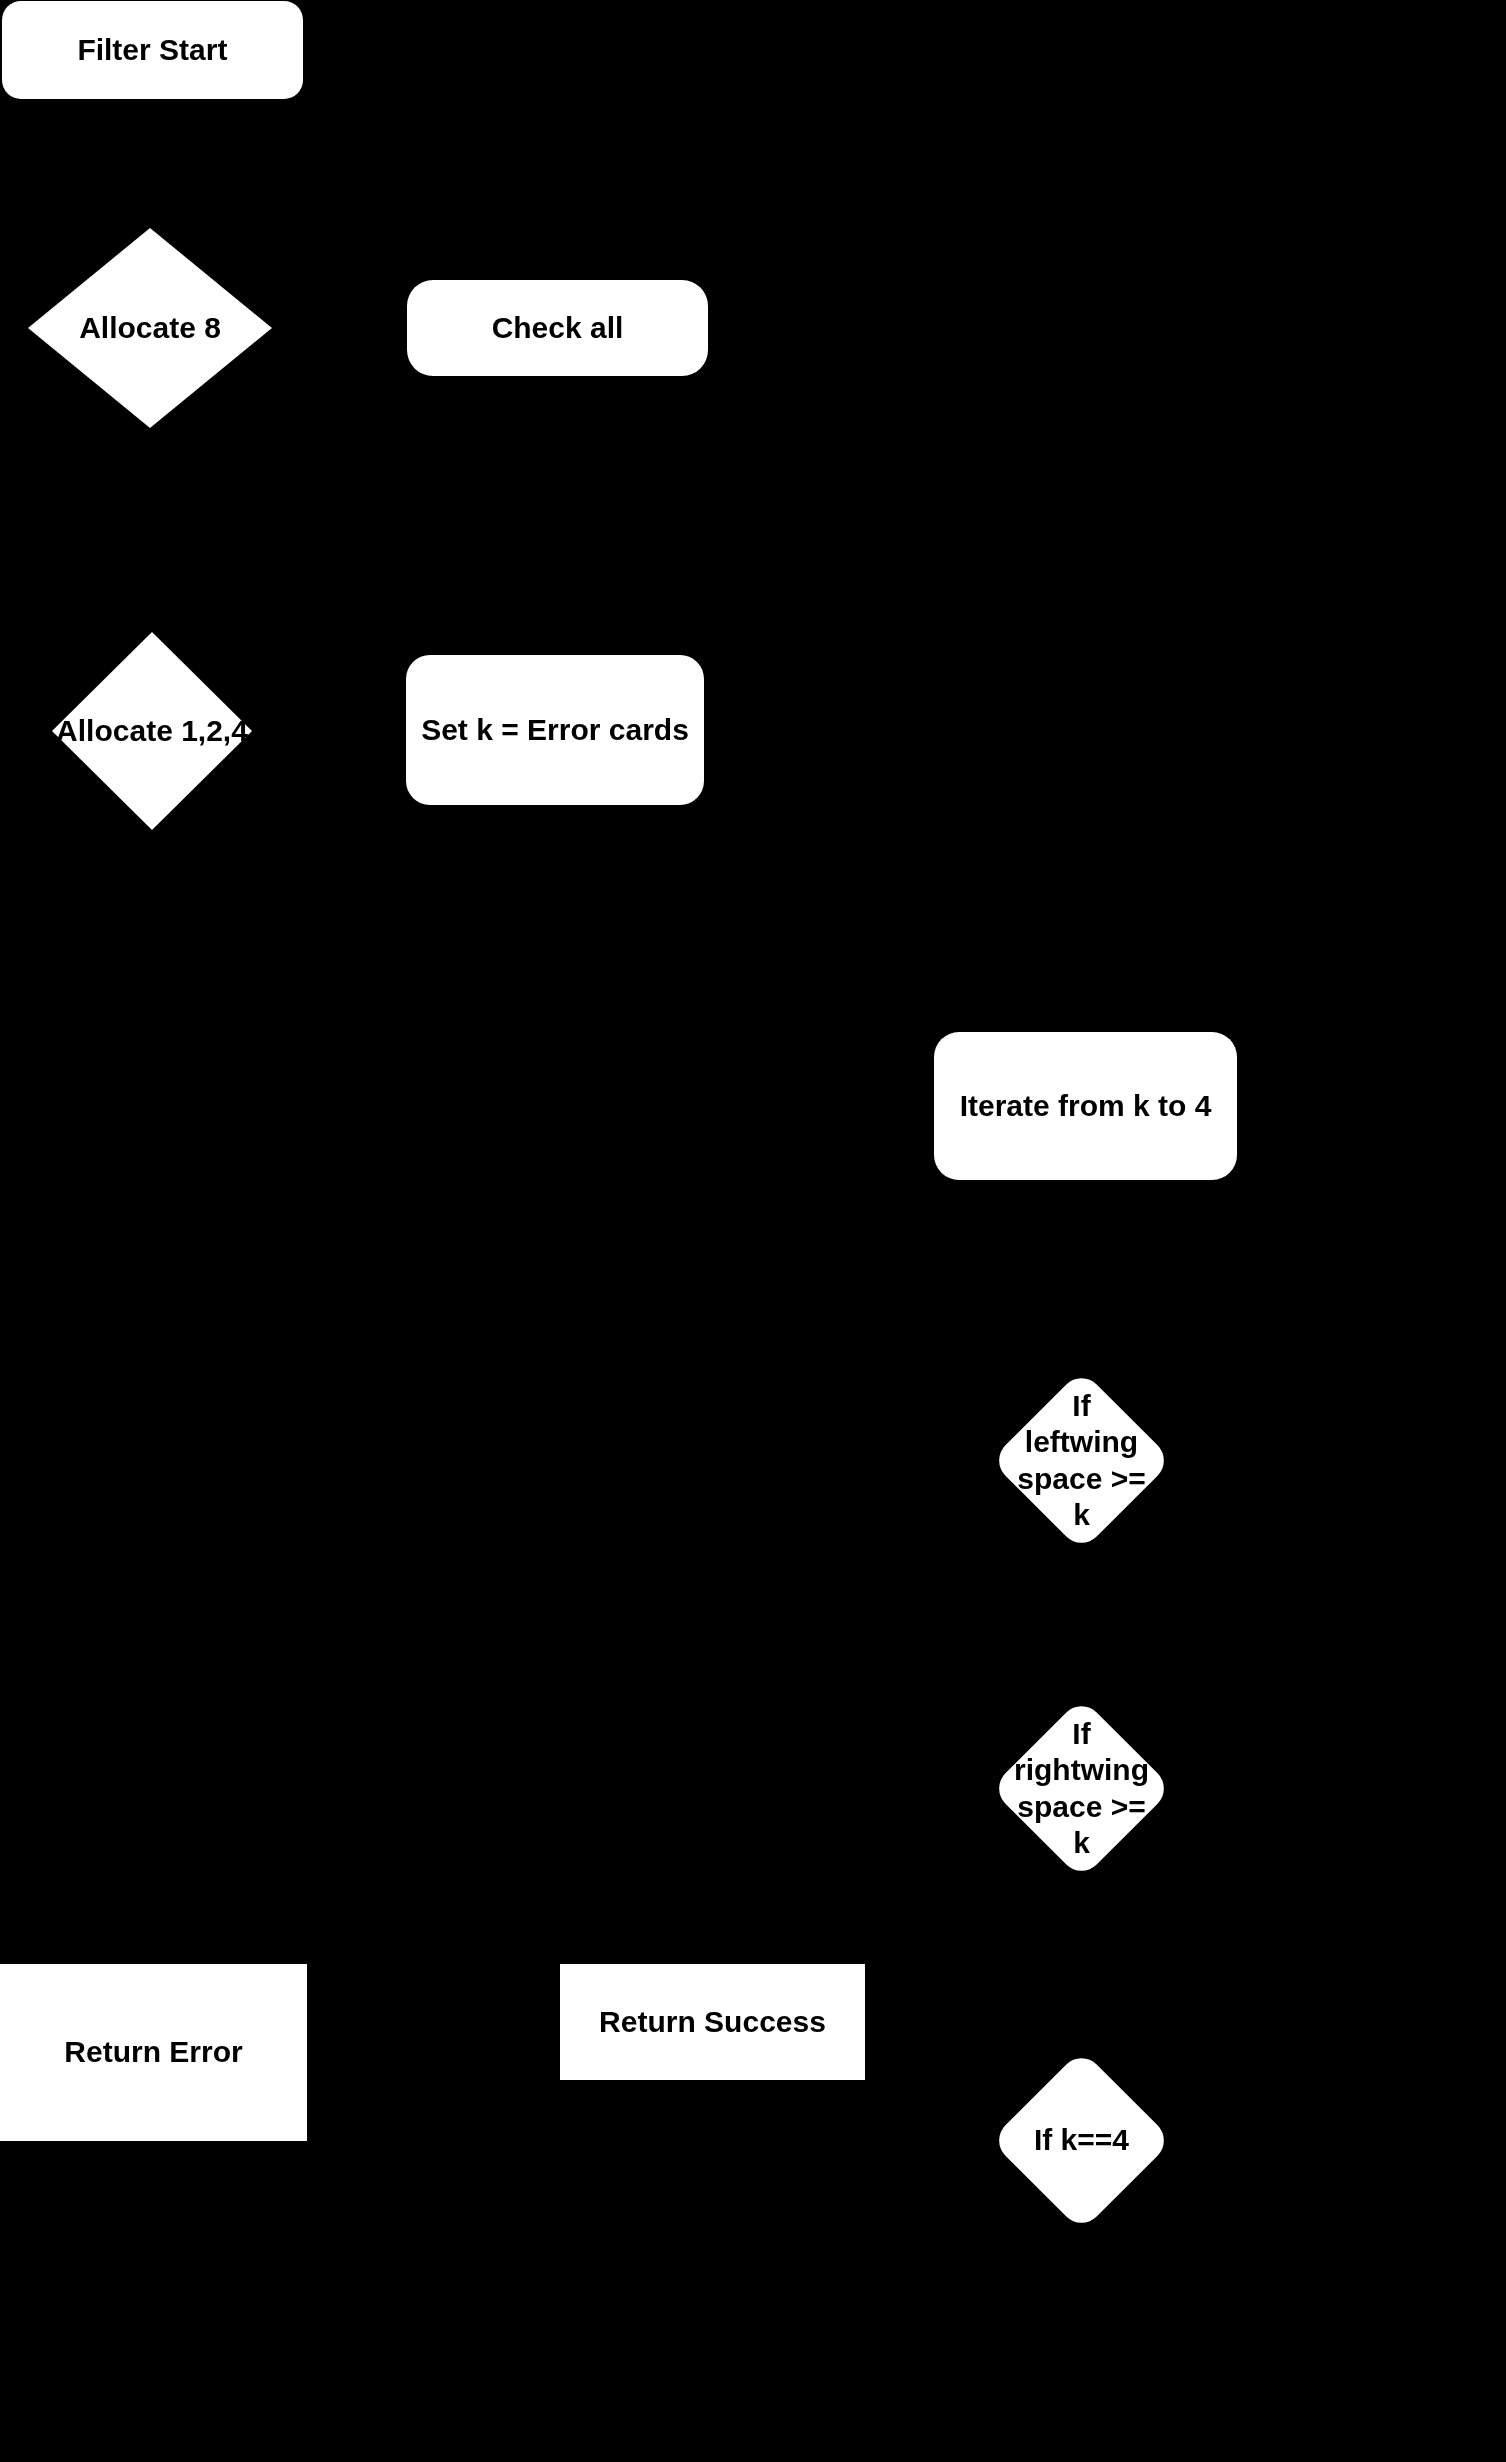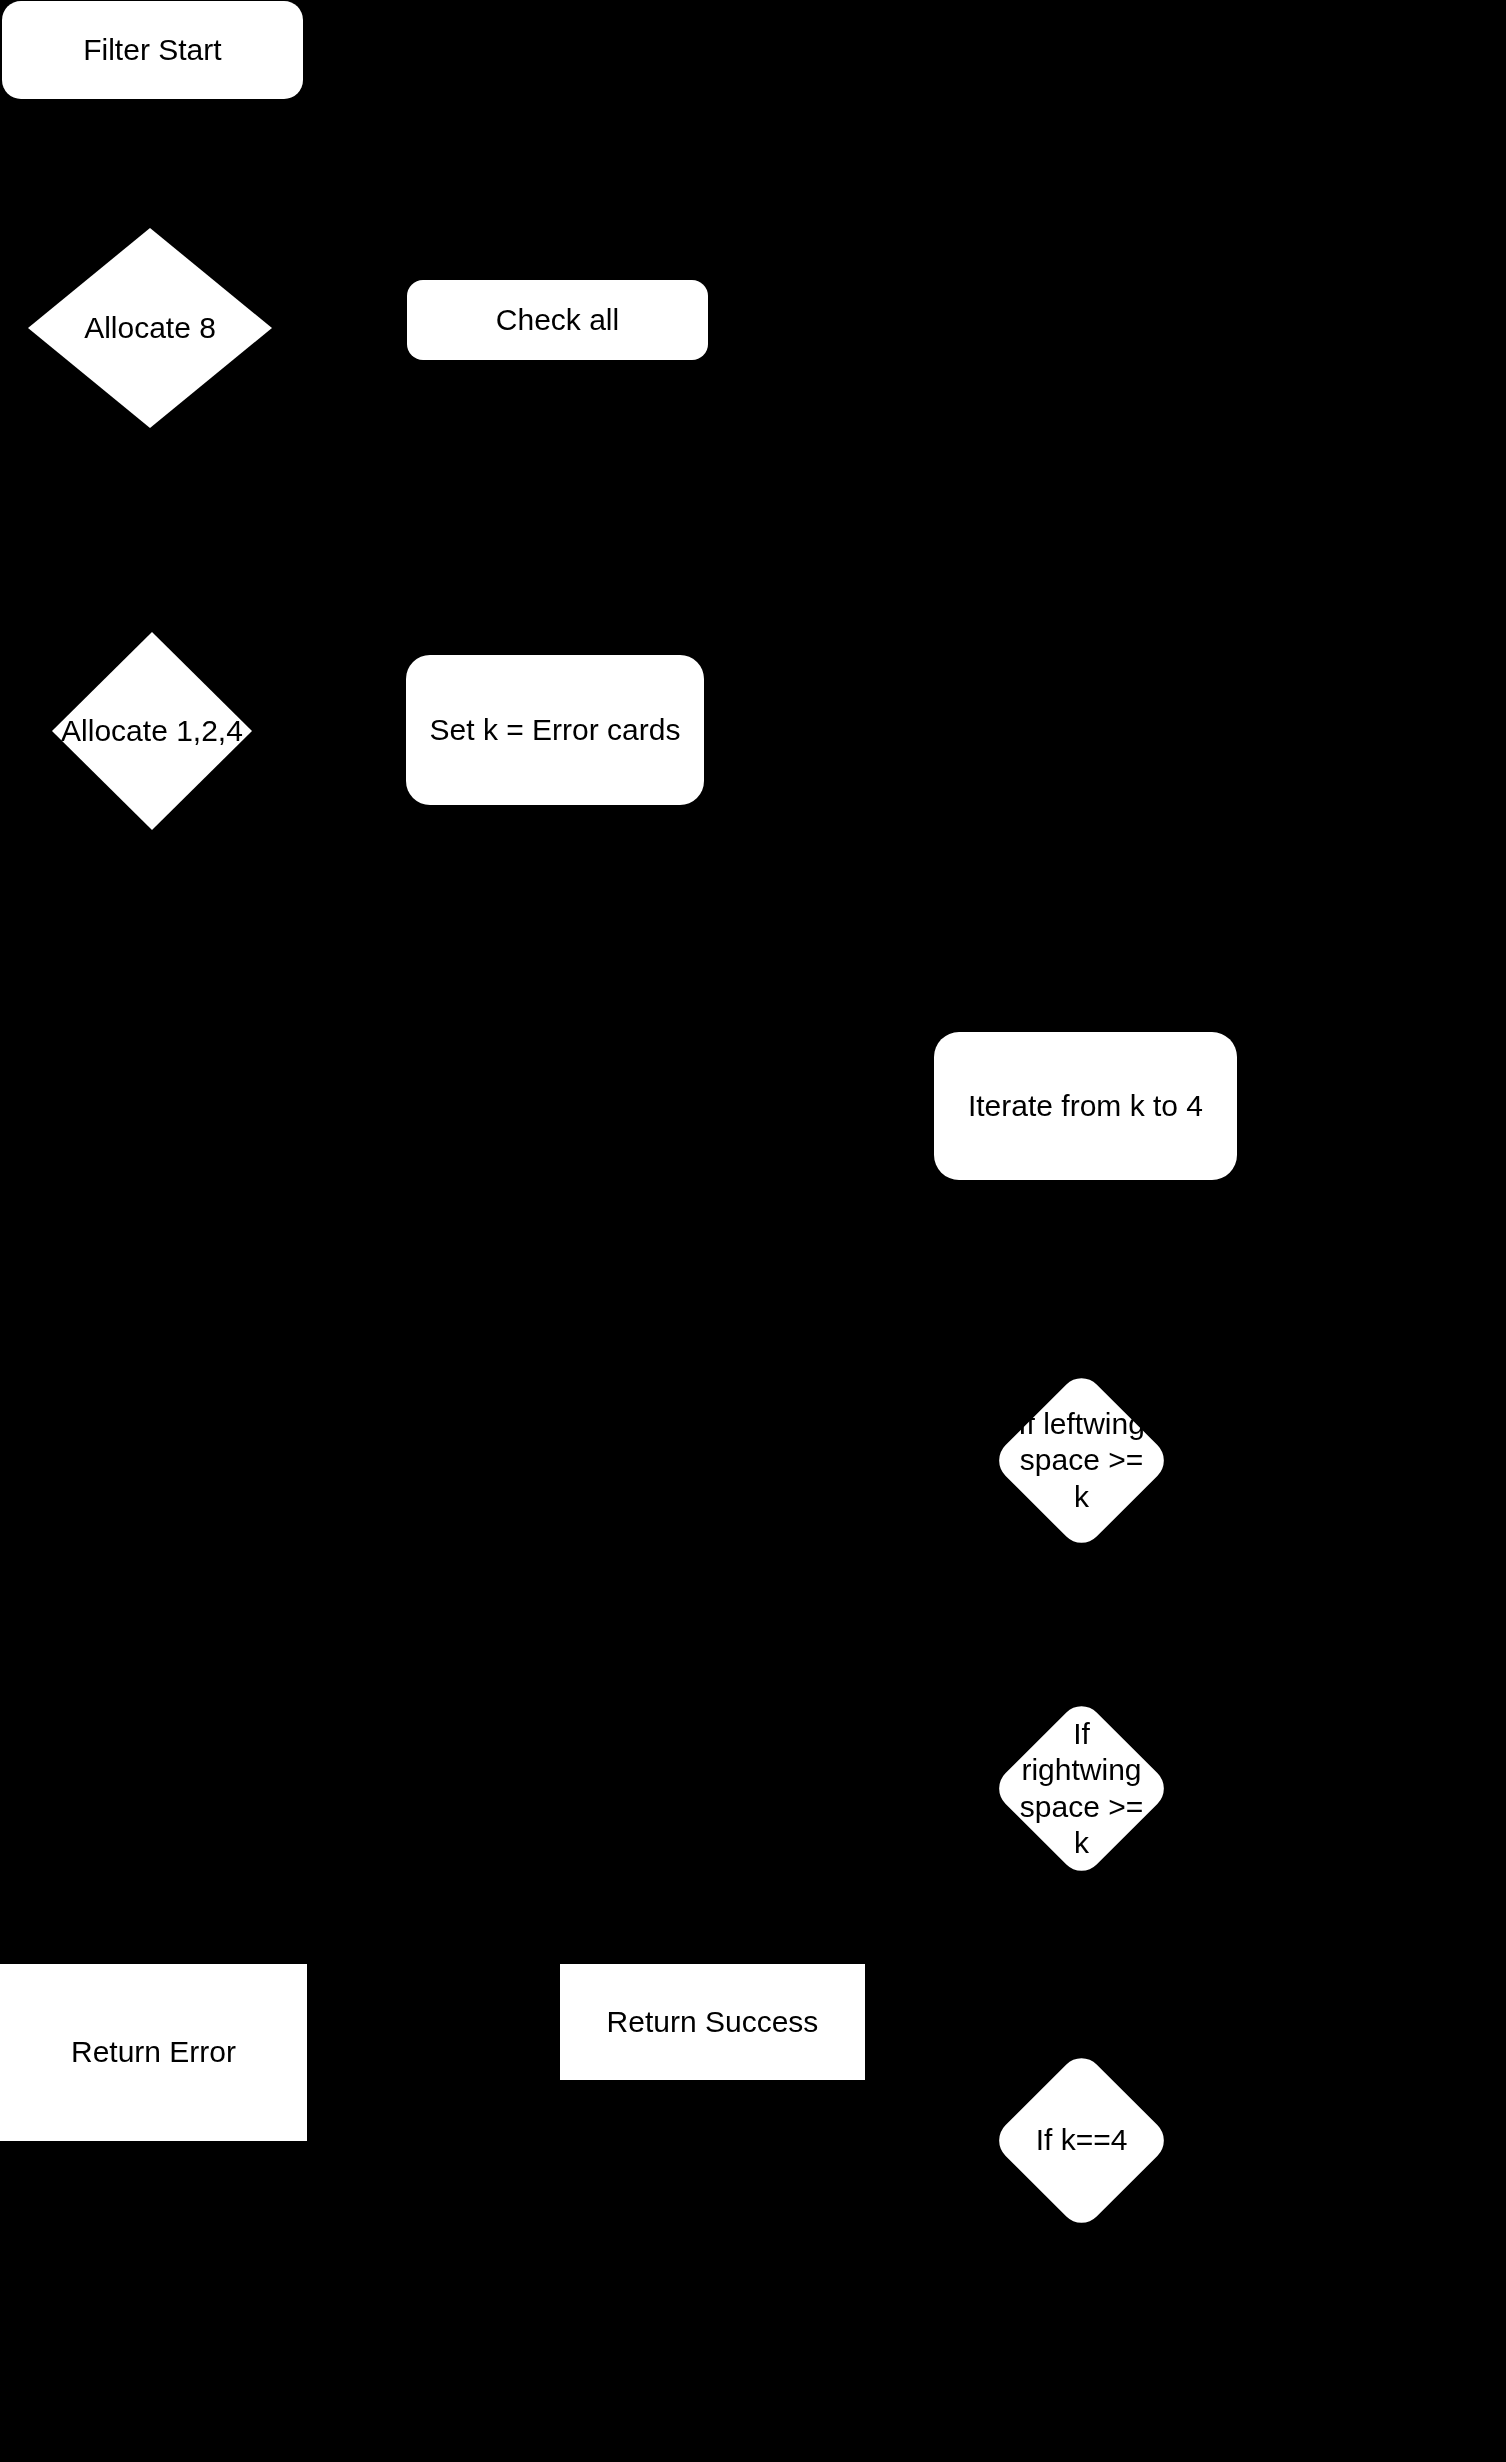--- a/index.html
+++ b/index.html
@@ -8,20 +8,21 @@
     background: var(--bg, #000000);
   }
   #canvas {
     position: relative;
     width: 1507px;
     height: 2462px;
     background: var(--bg, #000000);
     font-family: "Liberation Sans", sans-serif;
     color: var(--txt, #000000);
     overflow: hidden;
+    font-weight: bold;
   }
   .node {
     position: absolute;
     display: flex;
     align-items: center;
     justify-content: center;
     text-align: center;
     font-size: 30px;
     line-height: 1.21;
     color: var(--txt, #000000);
@@ -68,21 +69,21 @@
 
   <div class="node rect" style="left:1.9px; top:1.3px; width:301px; height:98px; border-radius:19px">
     <span class="label">Filter Start</span>
   </div>
 
   <div class="node diamond" style="left:28px; top:228px; width:244px; height:200px">
     <div class="d-shape"></div>
     <span class="label">Allocate 8</span>
   </div>
 
-  <div class="node rect" style="left:407px; top:280px; width:301px; height:80px; border-radius:16px">
+  <div class="node rect" style="left:407px; top:280px; width:301px; height:96px; border-radius:26px">
     <span class="label">Check all</span>
   </div>
 
   <div class="node diamond" style="left:52px; top:632px; width:200px; height:198px">
     <div class="d-shape"></div>
     <span class="label">Allocate 1,2,4</span>
   </div>
 
   <div class="node rect" style="left:406px; top:655px; width:298px; height:150px; border-radius:24px">
     <span class="label">Set k = Error cards</span>

